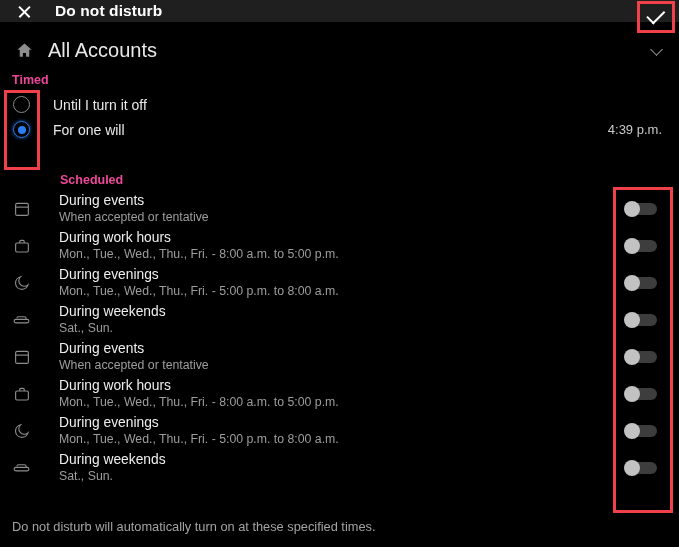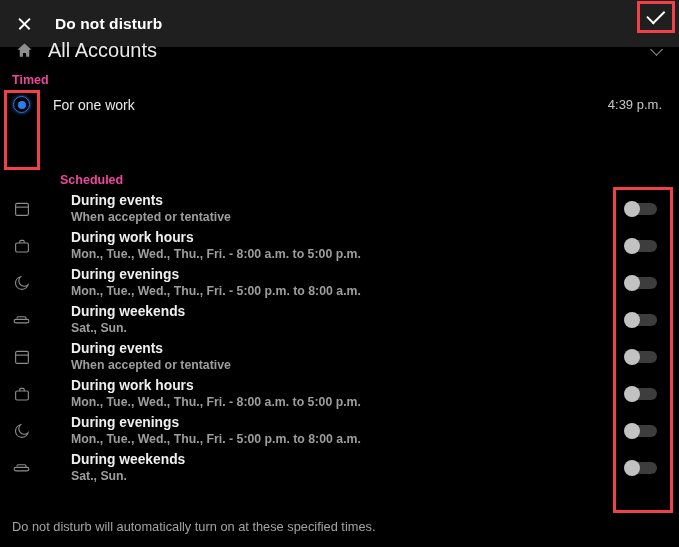--- a/index.html
+++ b/index.html
@@ -11,21 +11,21 @@
   }
   #app {
     position: relative;
     width: 679px; height: 547px;
     background: #000000;
   }
 
   
   .titlebar {
     position: absolute; left: 0; top: 0;
-    width: 679px; height: 47px;
+    width: 679px; height: 22px;
     background: #1f1f1f;
     display: flex; align-items: center;
   }
   .close-btn {
     width: 48px; height: 33px;
     display: flex; align-items: center; justify-content: center;
     cursor: pointer;
   }
   .close-glyph {
     position: relative; width: 15px; height: 15px;
@@ -127,21 +127,21 @@
   .sched-list { position: absolute; left: 0; top: 190px; width: 679px; }
   .sched-row {
     position: relative; height: 37px;
     display: flex; align-items: center;
     cursor: pointer;
   }
   .sched-icon-slot {
     width: 43px; min-width: 43px;
     display: flex; justify-content: center; align-items: center;
   }
-  .sched-texts { margin-left: 28px; display: flex; flex-direction: column; justify-content: center; font-weight: bold; }
+  .sched-texts { margin-left: 16px; display: flex; flex-direction: column; justify-content: center; }
   .sched-title { color: #efefef; font-size: 13.8px; line-height: 17px; }
   .sched-sub   { color: #9d9d9d; font-size: 12.3px; line-height: 16px; }
 
   .toggle {
     position: absolute; right: 22px; top: 11px;
     width: 33px; height: 15px;
     cursor: pointer;
   }
   .toggle-track {
     position: absolute; right: 0; top: 2px;
@@ -192,23 +192,30 @@
     </div>
     <div class="account-label">All Accounts</div>
     <div class="account-chevron"></div>
   </div>
 
   <div id="sec-timed" class="section-label">Timed</div>
 
   <div class="radio-list">
     <div class="radio-row">
       <div class="radio-slot">
+        <span class="radio"></span>
+      </div>
+      <span class="radio-label">Until I turn it off</span>
+      <span class="radio-time"></span>
+    </div>
+    <div class="radio-row">
+      <div class="radio-slot">
         <span class="radio checked"></span>
       </div>
-      <span class="radio-label">For one work</span>
+      <span class="radio-label">For one will</span>
       <span class="radio-time">4:39 p.m.</span>
     </div>
   </div>
 
   <div class="radio-highlight"></div>
 
   <div id="sec-scheduled" class="section-label">Scheduled</div>
 
   <div class="sched-list" id="sched-list">
       <div class="sched-row">

